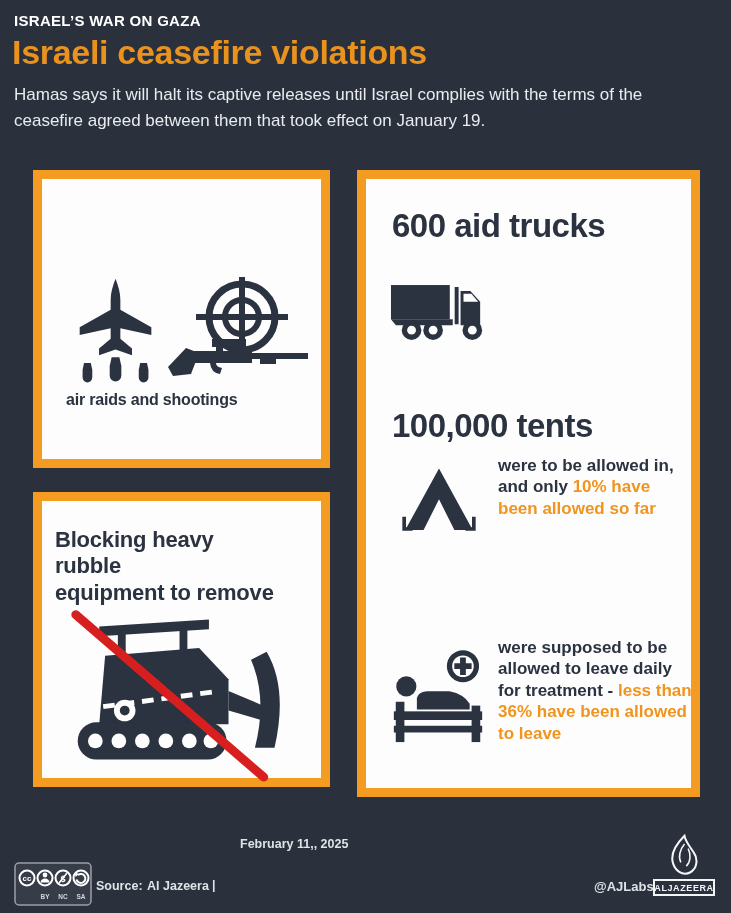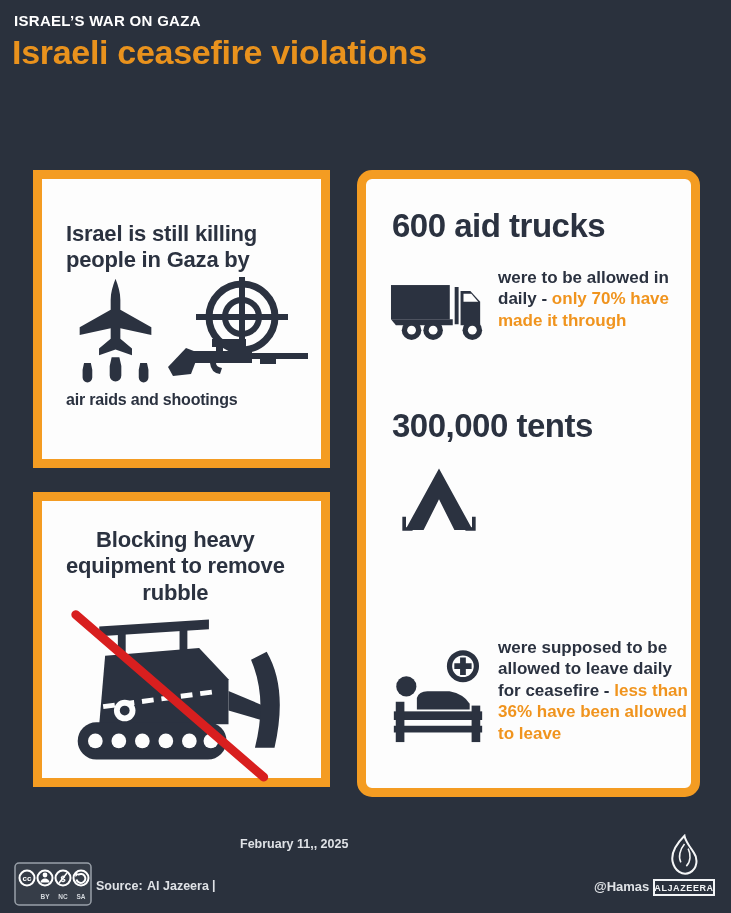--- a/index.html
+++ b/index.html
@@ -23,50 +23,47 @@
   .title{left:12px;top:33px;font-size:34px;font-weight:700;color:#E9921D;letter-spacing:-.3px;}
   .subtitle{left:14px;top:82px;width:694px;font-size:17px;line-height:1.55;color:#E9EBEE;}
   
   .card{
     position:absolute;box-sizing:border-box;
     border:9px solid var(--border-orange);
     background:var(--card-bg);
   }
   #card-air{left:33px;top:170px;width:297px;height:298px;}
   #card-rubble{left:33px;top:492px;width:297px;height:295px;}
-  #card-stats{left:357px;top:170px;width:343px;height:627px;border-radius:15px;}
+  #card-stats{left:357px;top:170px;width:343px;height:627px;}
   .card-heading{position:absolute;font-weight:700;color:var(--dark);font-size:22px;line-height:1.2;letter-spacing:-.2px;}
   #card-air .card-heading{left:24px;top:42px;}
-  #card-rubble .card-heading{left:24px;top:26px;text-align:center;}
+  #card-rubble .card-heading{left:13px;top:26px;}
   .card-caption{position:absolute;left:24px;top:212px;font-weight:700;color:var(--dark);font-size:16px;letter-spacing:-.2px;}
   .stat-heading{position:absolute;left:26px;font-size:33px;font-weight:700;color:var(--dark);letter-spacing:-.5px;}
   .stat-text{position:absolute;font-size:17px;font-weight:700;color:var(--dark);line-height:1.26;}
   .stat-text .orange{color:var(--orange);}
   
   .foot-text{font-size:12.5px;color:#DFE2E6;font-weight:700;}
   .logo-box{
     left:653px;top:879px;width:62px;height:17px;box-sizing:border-box;
     border:2px solid #F2F4F6;display:flex;align-items:center;justify-content:center;
     color:#F2F4F6;font-size:9px;font-weight:700;letter-spacing:.6px;
   }
   svg{display:block;}
 </style>
 </head>
 <body>
 
 <div id="page">
 
   <div class="abs kicker">ISRAEL’S WAR ON GAZA</div>
   <div class="abs title">Israeli ceasefire violations</div>
+  <div class="abs subtitle">Hamas says it will halt its captive releases until Israel complies with the terms of the ceasefire agreed between them that took effect on January 19.</div>
 
   <div class="card" id="card-air">
-    <div class="card-heading">
-      <div>Israel is still killing</div>
-      <div>people in Gaza by</div>
-    </div>
     <svg class="abs" style="left:28px;top:98px" width="92" height="112" viewBox="0 0 95 112">
       <g fill="#2B3240">
         <path d="M47 0 C44 8 42 14 42 22 L42 32 L10 50 L10 58 L42 51 L42 62 L30 72 L30 79 L47 73 L64 79 L64 72 L52 62 L52 51 L84 58 L84 50 L52 32 L52 22 C52 14 50 8 47 0 Z"></path>
         <path d="M13 94 L14.5 87 H21.5 L23 94 Z M13 94 H23 V102 A5 5 0 0 1 13 102 Z"></path>
         <path d="M41 90 L43 81 H51 L53 90 Z M41 90 H53 V100 A6 6 0 0 1 41 100 Z"></path>
         <path d="M71 94 L72.5 87 H79.5 L81 94 Z M71 94 H81 V102 A5 5 0 0 1 71 102 Z"></path>
       </g>
     </svg>
     <svg class="abs" style="left:122px;top:96px" width="150" height="112" viewBox="0 0 150 112">
       <g stroke="#2B3240" fill="none">
@@ -85,22 +82,22 @@
         <path d="M46 88 q1 10 10 11 l2 -6 q-6 -1 -6 -5 z"></path>
         <rect x="96" y="84" width="16" height="5"></rect>
       </g>
     </svg>
     <div class="card-caption">air raids and shootings</div>
   </div>
 
   <div class="card" id="card-rubble">
     <div class="card-heading">
       <div>Blocking heavy</div>
+      <div>rubble</div>
       <div>equipment to remove</div>
-      <div>rubble</div>
     </div>
     <svg class="abs" style="left:22px;top:96px" width="235" height="188" viewBox="0 0 240 192">
       <g fill="#2B3240">
         <path d="M36 30 L148 23 L148 33 L36 40 Z"></path>
         <rect x="55" y="34" width="8" height="34"></rect>
         <rect x="118" y="27" width="8" height="34"></rect>
         <path d="M42 60 L138 52 L168 84 L168 130 L36 130 Z"></path>
         <polygon points="168,96 206,112 206,127 168,116"></polygon>
         <path d="M207 56 C222 82 224 114 215 154 L195 154 C204 118 202 90 191 64 Z"></path>
       </g>
@@ -133,49 +130,49 @@
       </g>
       <g>
         <circle cx="22" cy="50" r="10" fill="#2B3240"></circle>
           <circle cx="22" cy="50" r="4.5" fill="#FDFDFD"></circle>
         <circle cx="44" cy="50" r="10" fill="#2B3240"></circle>
           <circle cx="44" cy="50" r="4.5" fill="#FDFDFD"></circle>
         <circle cx="84" cy="50" r="10" fill="#2B3240"></circle>
           <circle cx="84" cy="50" r="4.5" fill="#FDFDFD"></circle>
       </g>
     </svg>
-    <div class="stat-text" style="left:132px;top:88px;width:188px">
-      <span>were to be allowed in daily - </span><span class="orange">only 70% have made it through</span>
-    </div>
-
-    <div class="stat-heading" style="top:228px">300,000 tents</div>
+
+    <div class="stat-heading" style="top:228px">100,000 tents</div>
     <svg class="abs" style="left:36px;top:288px" width="74" height="66" viewBox="0 0 100 90">
       <g fill="#2B3240">
         <polygon points="50,2 96,86 71,86 50,44 29,86 4,86"></polygon>
         <path d="M0 68 h5 v14 h9 v5 H0 Z"></path>
         <path d="M100 68 h-5 v14 h-9 v5 h14 Z"></path>
       </g>
     </svg>
+    <div class="stat-text" style="left:132px;top:276px;width:182px">
+      <span>were to be allowed in, and only </span><span class="orange">10% have been allowed so far</span>
+    </div>
 
     <svg class="abs" style="left:24px;top:468px" width="96" height="98" viewBox="0 0 100 100">
       <g stroke="#2B3240" fill="none">
         <circle cx="76" cy="19" r="14" stroke-width="5.5"></circle>
       </g>
       <g fill="#2B3240">
         <path d="M73 10 h6 v6 h6 v6 h-6 v6 h-6 v-6 h-6 v-6 h6 z"></path>
         <circle cx="17" cy="40" r="10.5"></circle>
         <path d="M28 52 Q30 45 39 45 L62 45 Q77 48 83 58 L83 64 L28 64 Z"></path>
         <rect x="4" y="66" width="92" height="9"></rect>
         <rect x="4" y="81" width="92" height="7"></rect>
         <rect x="6" y="56" width="9" height="42"></rect>
         <rect x="85" y="60" width="9" height="38"></rect>
       </g>
     </svg>
     <div class="stat-text" style="left:132px;top:458px;width:196px">
-      <span>were supposed to be allowed to leave daily for ceasefire - </span><span class="orange">less than 36% have been allowed to leave</span>
+      <span>were supposed to be allowed to leave daily for treatment - </span><span class="orange">less than 36% have been allowed to leave</span>
     </div>
   </div>
 
   <svg class="abs" style="left:14px;top:862px" width="78" height="44" viewBox="0 0 78 44">
     <rect x="1" y="1" width="76" height="42" rx="4" fill="#363D48" stroke="#99A0A9" stroke-width="1.5"></rect>
     <g stroke="#FFFFFF" stroke-width="2" fill="none">
       <circle cx="13" cy="16" r="7.5"></circle>
         <circle cx="31" cy="16" r="7.5"></circle>
         <circle cx="49" cy="16" r="7.5"></circle>
         <circle cx="67" cy="16" r="7.5"></circle>
@@ -190,21 +187,21 @@
     <g font-size="6.5" font-weight="700" fill="#D4D8DD" text-anchor="middle">
       <text x="31" y="37">BY</text>
       <text x="49" y="37">NC</text>
       <text x="67" y="37">SA</text>
     </g>
   </svg>
   <span class="abs foot-text" style="left:96px;top:879px">Source:</span>
   <span class="abs foot-text" style="left:147px;top:879px">Al Jazeera</span>
   <span class="abs foot-text" style="left:212px;top:878px">|</span>
   <span class="abs foot-text" style="left:240px;top:837px">February 11,, 2025</span>
-  <span class="abs foot-text" style="left:594px;top:879px;font-size:13px">@Hamas</span>
+  <span class="abs foot-text" style="left:594px;top:879px;font-size:13px">@AJLabs</span>
   <svg class="abs" style="left:666px;top:834px" width="37" height="44" viewBox="0 0 36 48">
     <path d="M18 2 C9 11 3 20 5 30 C7 40 16 46 24 42 C32 38 33 27 28 20 C24 14 19 8 18 2 Z" stroke="#F5F6F7" stroke-width="2.2" fill="none"></path>
     <path d="M18 11 C13 17 11 25 14 31" stroke="#F5F6F7" stroke-width="1.7" fill="none"></path>
     <path d="M22 16 C25 22 25 30 20 35" stroke="#F5F6F7" stroke-width="1.7" fill="none"></path>
   </svg>
   <div class="abs logo-box">ALJAZEERA</div>
 
 </div>
 
 </body></html>

